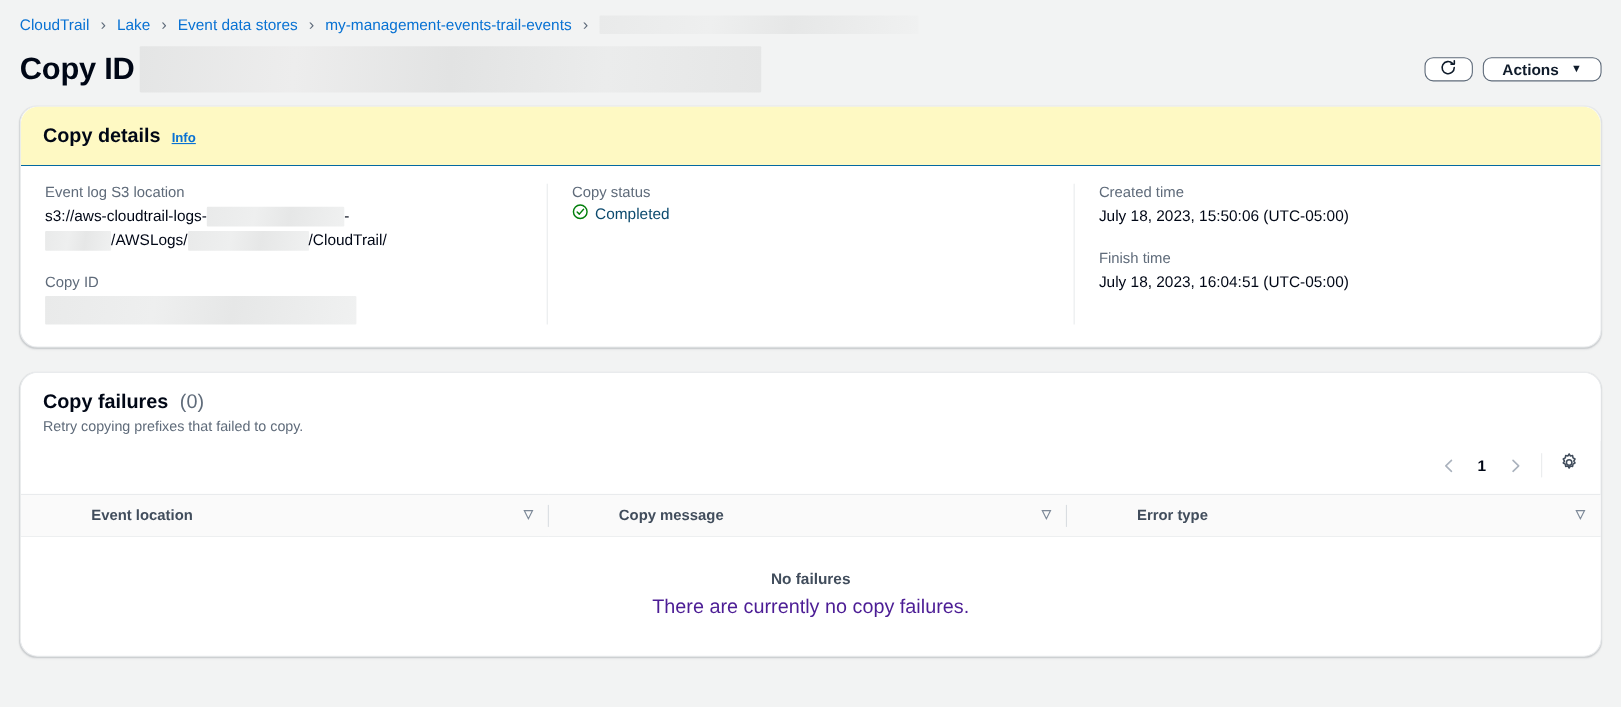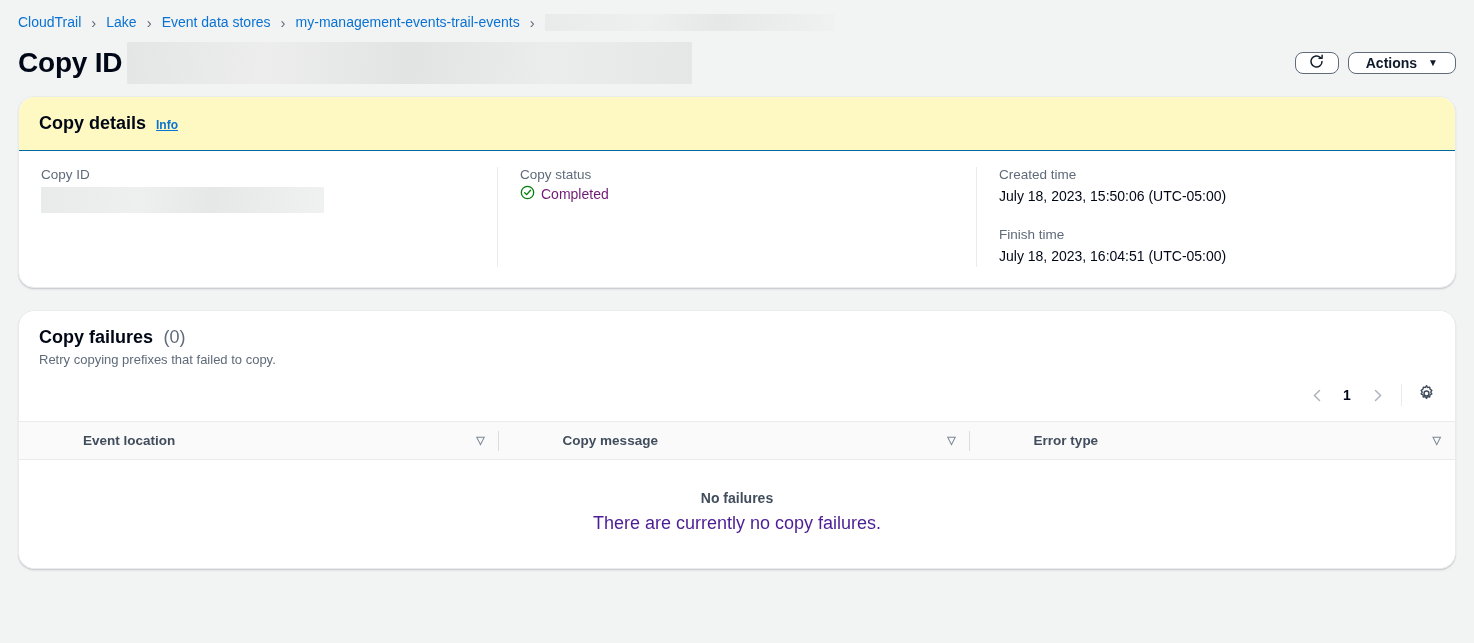--- a/index.html
+++ b/index.html
@@ -149,21 +149,21 @@
   .dgroup + .dgroup { margin-top: 20px; }
 
   .s3line { white-space: nowrap; }
   .s3r1 { width: 125px; height: 18px; }
   .s3r2 { width: 60px; height: 18px; }
   .s3r3 { width: 110px; height: 18px; }
   .copyid-redact { width: 283px; height: 26px; margin-top: 2px; }
 
   .status {
     display: flex; align-items: center;
-    color: #701a75;
+    color: #0c4a6e;
     font-size: 14px;
   }
   .status svg { margin-right: 6px; }
 
   
   .table-toolbar {
     display: flex; align-items: center; justify-content: flex-end;
     padding: 6px 14px 10px 20px;
     height: 48px;
   }
@@ -256,20 +256,31 @@
 
   <section class="card" style="margin-top:8px;">
     <div class="card-header">
       <span class="card-title">Copy details</span>
       <span class="info-link">Info</span>
     </div>
 
     <div class="details">
 
       <div class="dcol">
+        <div class="dgroup">
+          <div class="dlabel">Event log S3 location</div>
+          <div class="dvalue">
+            <div class="s3line">
+              <span>s3://aws-cloudtrail-logs-</span><span class="redact s3r1"></span><span>-</span>
+            </div>
+            <div class="s3line">
+              <span class="redact s3r2"></span><span>/AWSLogs/</span><span class="redact s3r3"></span><span>/CloudTrail/</span>
+            </div>
+          </div>
+        </div>
 
         <div class="dgroup">
           <div class="dlabel">Copy ID</div>
           <div class="redact copyid-redact"></div>
         </div>
       </div>
 
       <div class="dcol">
         <div class="dgroup">
           <div class="dlabel">Copy status</div>

